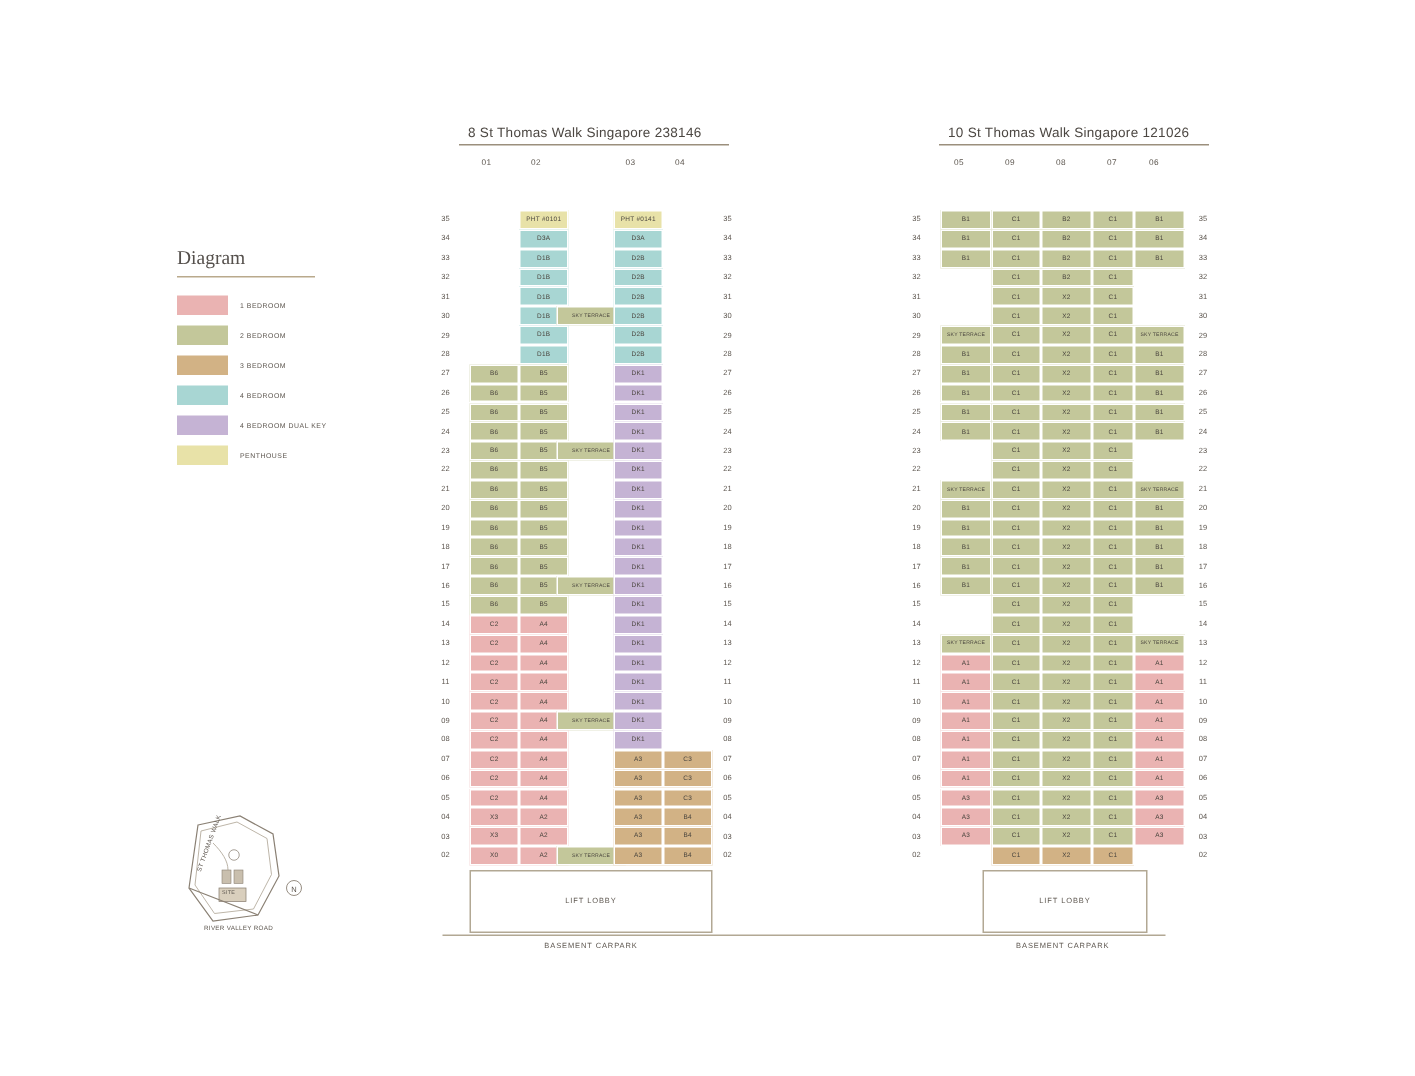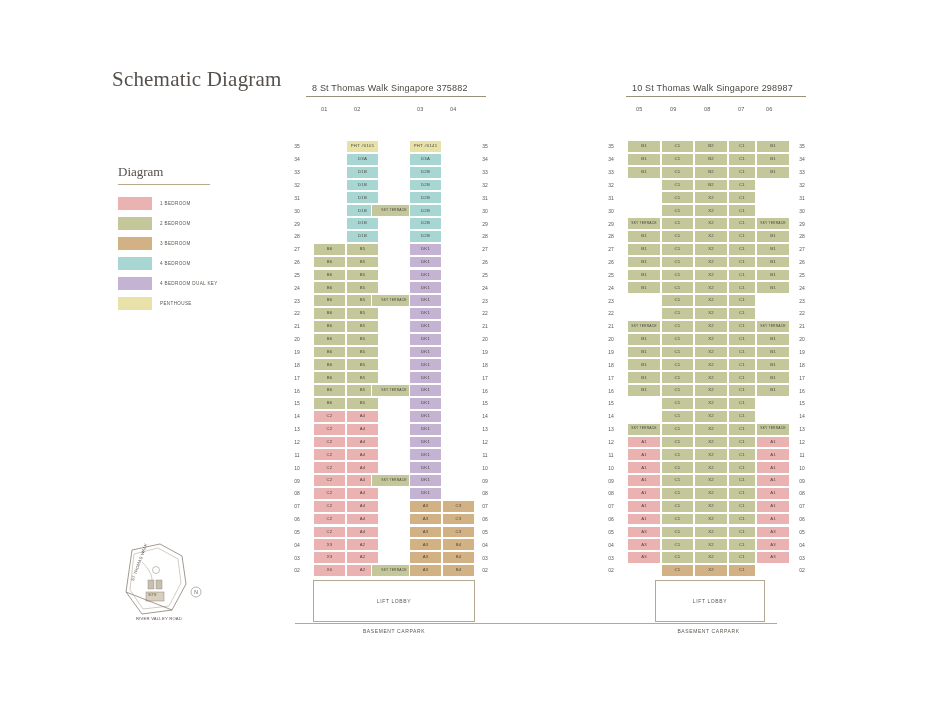--- a/index.html
+++ b/index.html
@@ -69,21 +69,20 @@
   #sitemap{position:absolute;left:112px;top:540px;width:120px;height:90px;}
   #sitemap svg{display:block;}
   .site-txt{position:absolute;font-size:4.2px;color:#5d564f;letter-spacing:.2px;}
   .site-txt.rot{transform:rotate(-70deg);transform-origin:left top;}
 </style>
 </head>
 <body>
 
 <div class="page">
 
-  <div id="title">Schematic Diagram</div>
 
   <div id="legend">
     <div class="lg-title">Diagram</div>
     <div class="lg-rule"></div>
     <div id="legend-rows">
         <div class="lg-row">
           <div class="lg-sw" style="background: rgb(234, 179, 178);"></div>
           <div class="lg-lb">1 BEDROOM</div>
         </div>
         <div class="lg-row">
@@ -102,24 +101,24 @@
           <div class="lg-sw" style="background: rgb(197, 179, 212);"></div>
           <div class="lg-lb">4 BEDROOM DUAL KEY</div>
         </div>
         <div class="lg-row">
           <div class="lg-sw" style="background: rgb(232, 226, 168);"></div>
           <div class="lg-lb">PENTHOUSE</div>
         </div>
       </div>
   </div>
 
-  <div class="blk-title" style="left:312px;top:83px;">8 St Thomas Walk Singapore 375882</div>
+  <div class="blk-title" style="left:312px;top:83px;">8 St Thomas Walk Singapore 238146</div>
   <div class="blk-rule" style="left:306px;top:96px;width:180px;"></div>
 
-  <div class="blk-title" style="left:632px;top:83px;">10 St Thomas Walk Singapore 298987</div>
+  <div class="blk-title" style="left:632px;top:83px;">10 St Thomas Walk Singapore 121026</div>
   <div class="blk-rule" style="left:626px;top:96px;width:180px;"></div>
 
   <div id="diagram-layer">
       <div class="stack-no" style="left: 321px; top: 106px;">01</div>
       <div class="stack-no" style="left: 354px; top: 106px;">02</div>
       <div class="stack-no" style="left: 417px; top: 106px;">03</div>
       <div class="stack-no" style="left: 450px; top: 106px;">04</div>
       <div class="flrno" style="left: 291px; top: 140px; width: 12px; height: 12.85px;">35</div>
       <div class="flrno" style="left: 479px; top: 140px; width: 12px; height: 12.85px;">35</div>
       <div class="cell" style="left: 346px; top: 140px; width: 33px; height: 12.85px; background: rgb(232, 226, 168);">PHT #0101</div>

